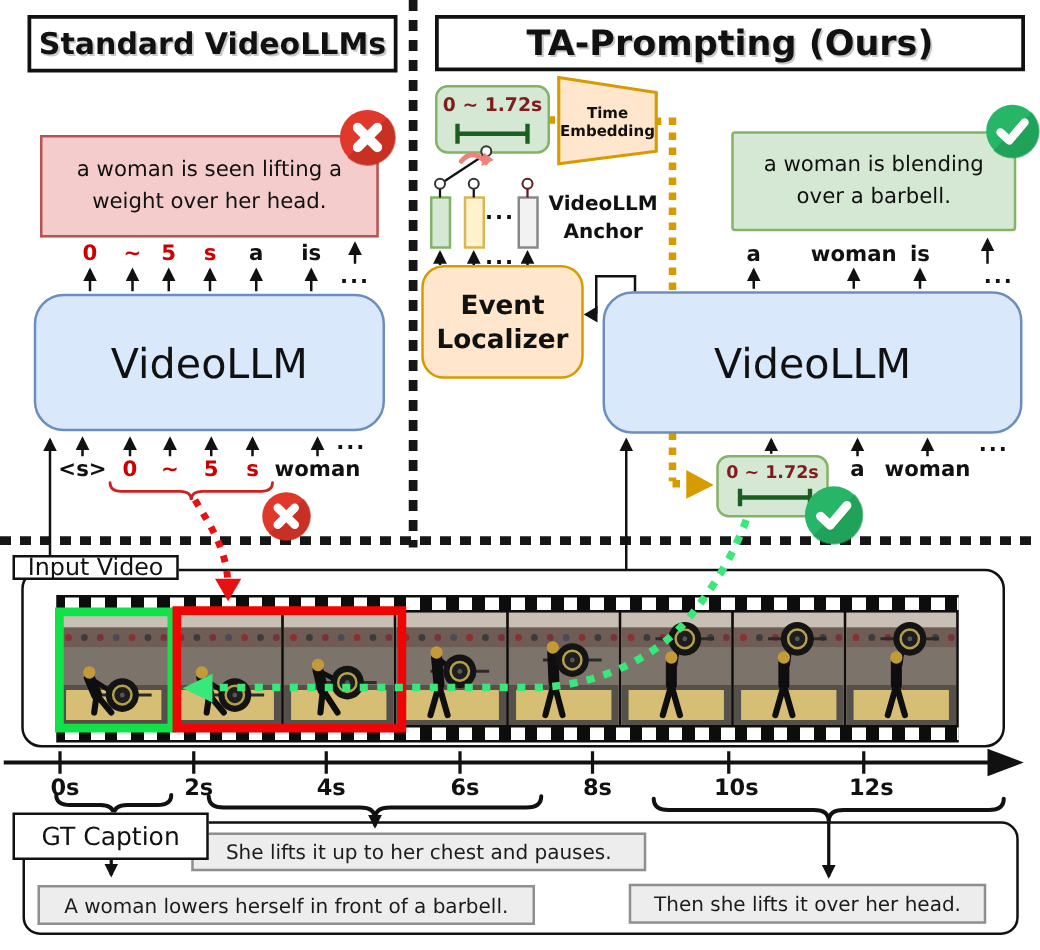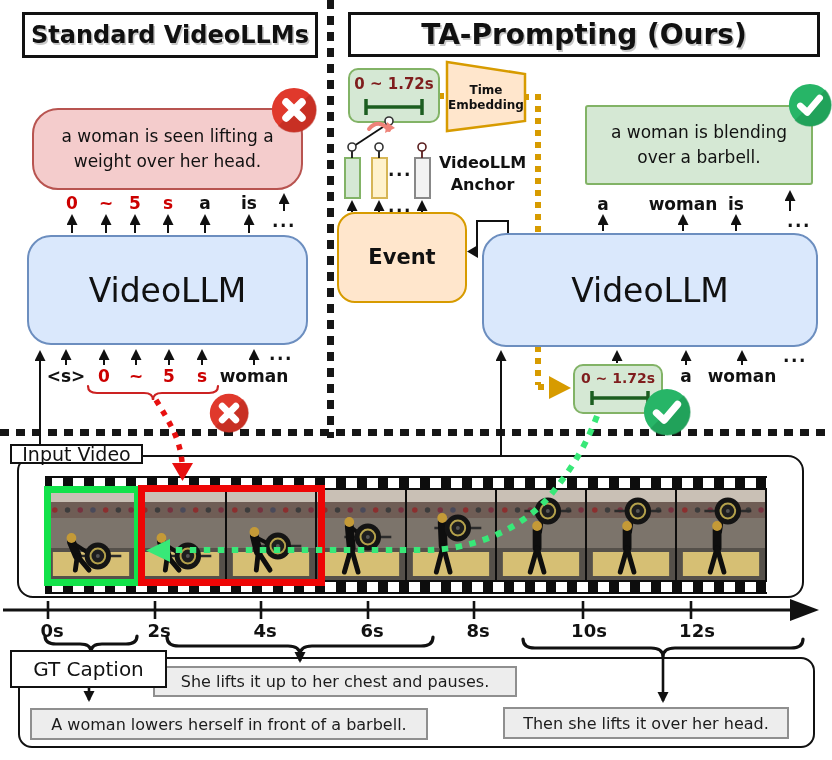--- a/index.html
+++ b/index.html
@@ -48,21 +48,21 @@
 <body>
 
 <div class="divider" style="left:327px; top:0; width:7px; height:438px;
             background:repeating-linear-gradient(to bottom,#161616 0 9px,transparent 9px 16px);"></div>
 <div class="divider" style="left:0; top:429px; width:832px; height:7px;
             background:repeating-linear-gradient(to right,#161616 0 9px,transparent 9px 16px);"></div>
 
 <div class="titlebox" style="left:22px; top:12px; width:296px; height:46px; font-size:24px;">Standard VideoLLMs</div>
 <div class="titlebox" style="left:348px; top:12px; width:472px; height:45px; font-size:28px;">TA-Prompting (Ours)</div>
 
-<div class="note pink" style="left:32px; top:108px; width:271px; height:82px;border-radius:26px;">
+<div class="note pink" style="left:32px; top:108px; width:271px; height:82px;">
   <span class="capline">a woman is seen lifting a</span>
   <span class="capline">weight over her head.</span>
 </div>
 
 <span class="tok red" style="left:72px;  top:193px;">0</span>
 <span class="tok red" style="left:106px; top:193px;">~</span>
 <span class="tok red" style="left:135px; top:193px;">5</span>
 <span class="tok red" style="left:168px; top:193px;">s</span>
 <span class="tok" style="left:205px; top:193px;">a</span>
 <span class="tok" style="left:249px; top:193px;">is</span>
@@ -88,20 +88,21 @@
 <div class="boldlbl" style="left:430px; top:152px; width:105px; font-size:16px; line-height:1.35;">
   <div>VideoLLM</div>
   <div>Anchor</div>
 </div>
 <span class="dots" style="left:400px; top:160px;">...</span>
 <span class="dots" style="left:400px; top:196px;">...</span>
 
 <div class="note orange" style="left:337px; top:212px; width:130px; height:91px; border-radius:18px;
             font-weight:bold; font-size:21px; line-height:1.25; color:#111;">
   <span>Event</span>
+  <span>Localizer</span>
 </div>
 
 <div class="note green" style="left:585px; top:105px; width:228px; height:80px; border-width:2px; border-radius:3px;">
   <span class="capline">a woman is blending</span>
   <span class="capline">over a barbell.</span>
 </div>
 
 <span class="tok" style="left:603px; top:194px;">a</span>
 <span class="tok" style="left:683px; top:194px;">woman</span>
 <span class="tok" style="left:736px; top:194px;">is</span>

